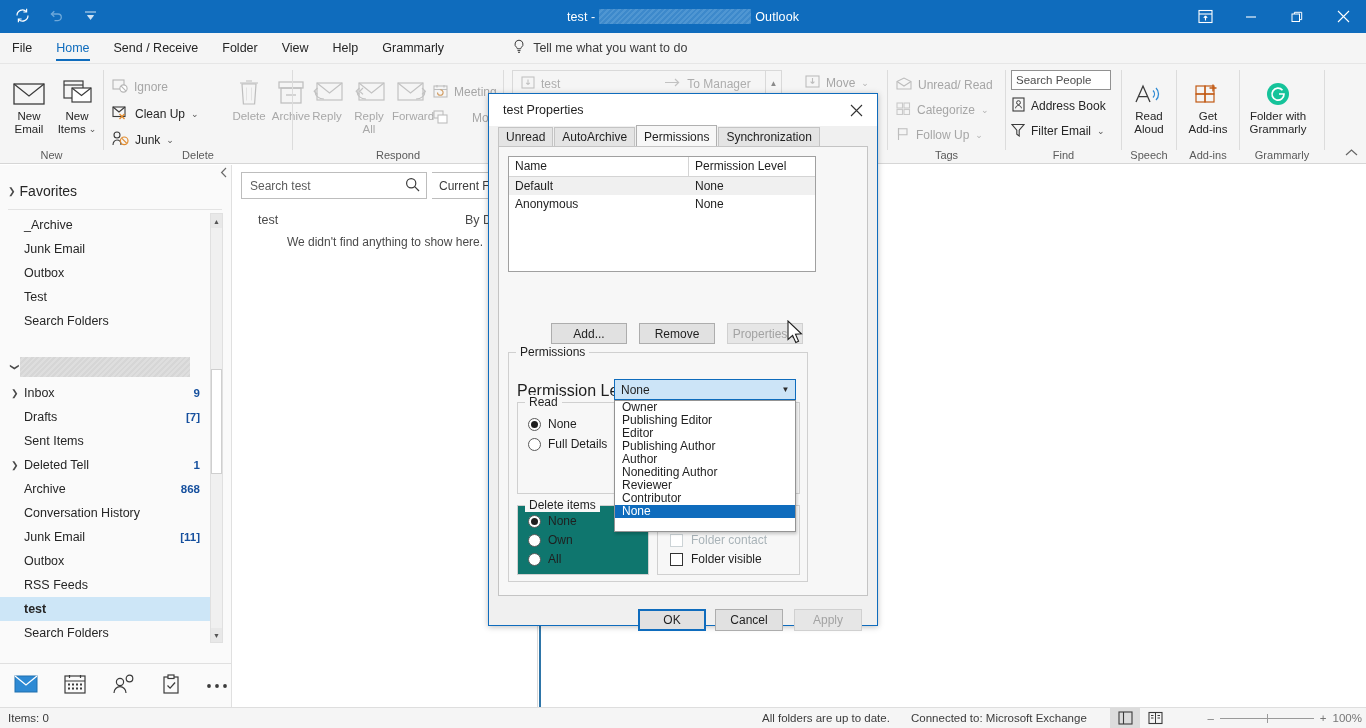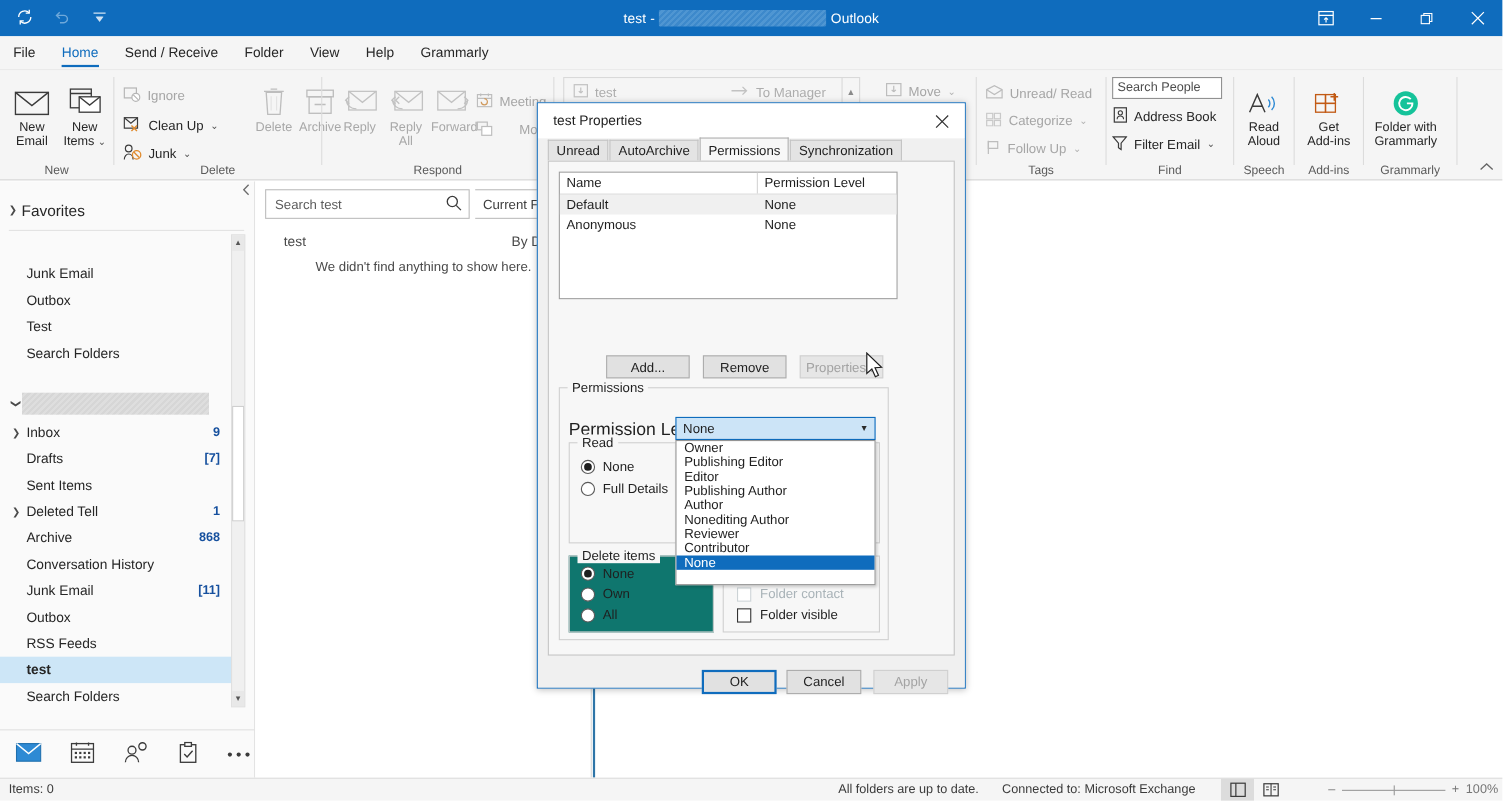--- a/index.html
+++ b/index.html
@@ -318,20 +318,29 @@
   </div>
 
   <div class="menubar">
     <div class="mtab">File</div>
     <div class="mtab active">Home</div>
     <div class="mtab">Send / Receive</div>
     <div class="mtab">Folder</div>
     <div class="mtab">View</div>
     <div class="mtab">Help</div>
     <div class="mtab">Grammarly</div>
+    <div class="tellme">
+      <span>
+        <svg width="14" height="15" viewBox="0 0 14 15">
+            <path d="M7 1.2a4 4 0 0 0-2.4 7.2c.5.4.7.9.7 1.4h3.4c0-.5.2-1 .7-1.4A4 4 0 0 0 7 1.2z" stroke="#3b3b3b" fill="none" stroke-width="1"></path>
+            <path d="M5.5 11.6h3M6 13.3h2" stroke="#3b3b3b" stroke-width="1"></path>
+          </svg>
+      </span>
+      <span>Tell me what you want to do</span>
+    </div>
   </div>
 
   <div class="ribbon">
 
     <div class="rgroup" style="left:0; width:103px;">
       <div class="bigbtn" style="left:2px; top:8px;">
         <div class="bi">
           <svg width="32" height="24" viewBox="0 0 32 24">
               <rect x="1" y="2" width="30" height="20" stroke="#3b3b3b" fill="none" stroke-width="1.3"></rect>
               <path d="M1 2l15 12L31 2" stroke="#3b3b3b" fill="none" stroke-width="1.3"></path>
@@ -635,20 +644,23 @@
       <svg width="8" height="11" viewBox="0 0 8 11">
           <path d="M6 1 1.6 5.5 6 10" stroke="#6b6b6b" fill="none" stroke-width="1.2"></path>
         </svg>
     </div>
     <div class="fav-header">
       <span class="chev">❯</span>
       <span>Favorites</span>
     </div>
     <div class="nav-rule"></div>
 
+    <div class="folder" style="top:48px;">
+      <span class="fname">_Archive</span>
+    </div>
     <div class="folder" style="top:72px;">
       <span class="fname">Junk Email</span>
     </div>
     <div class="folder" style="top:96px;">
       <span class="fname">Outbox</span>
     </div>
     <div class="folder" style="top:120px;">
       <span class="fname">Test</span>
     </div>
     <div class="folder" style="top:144px;">

